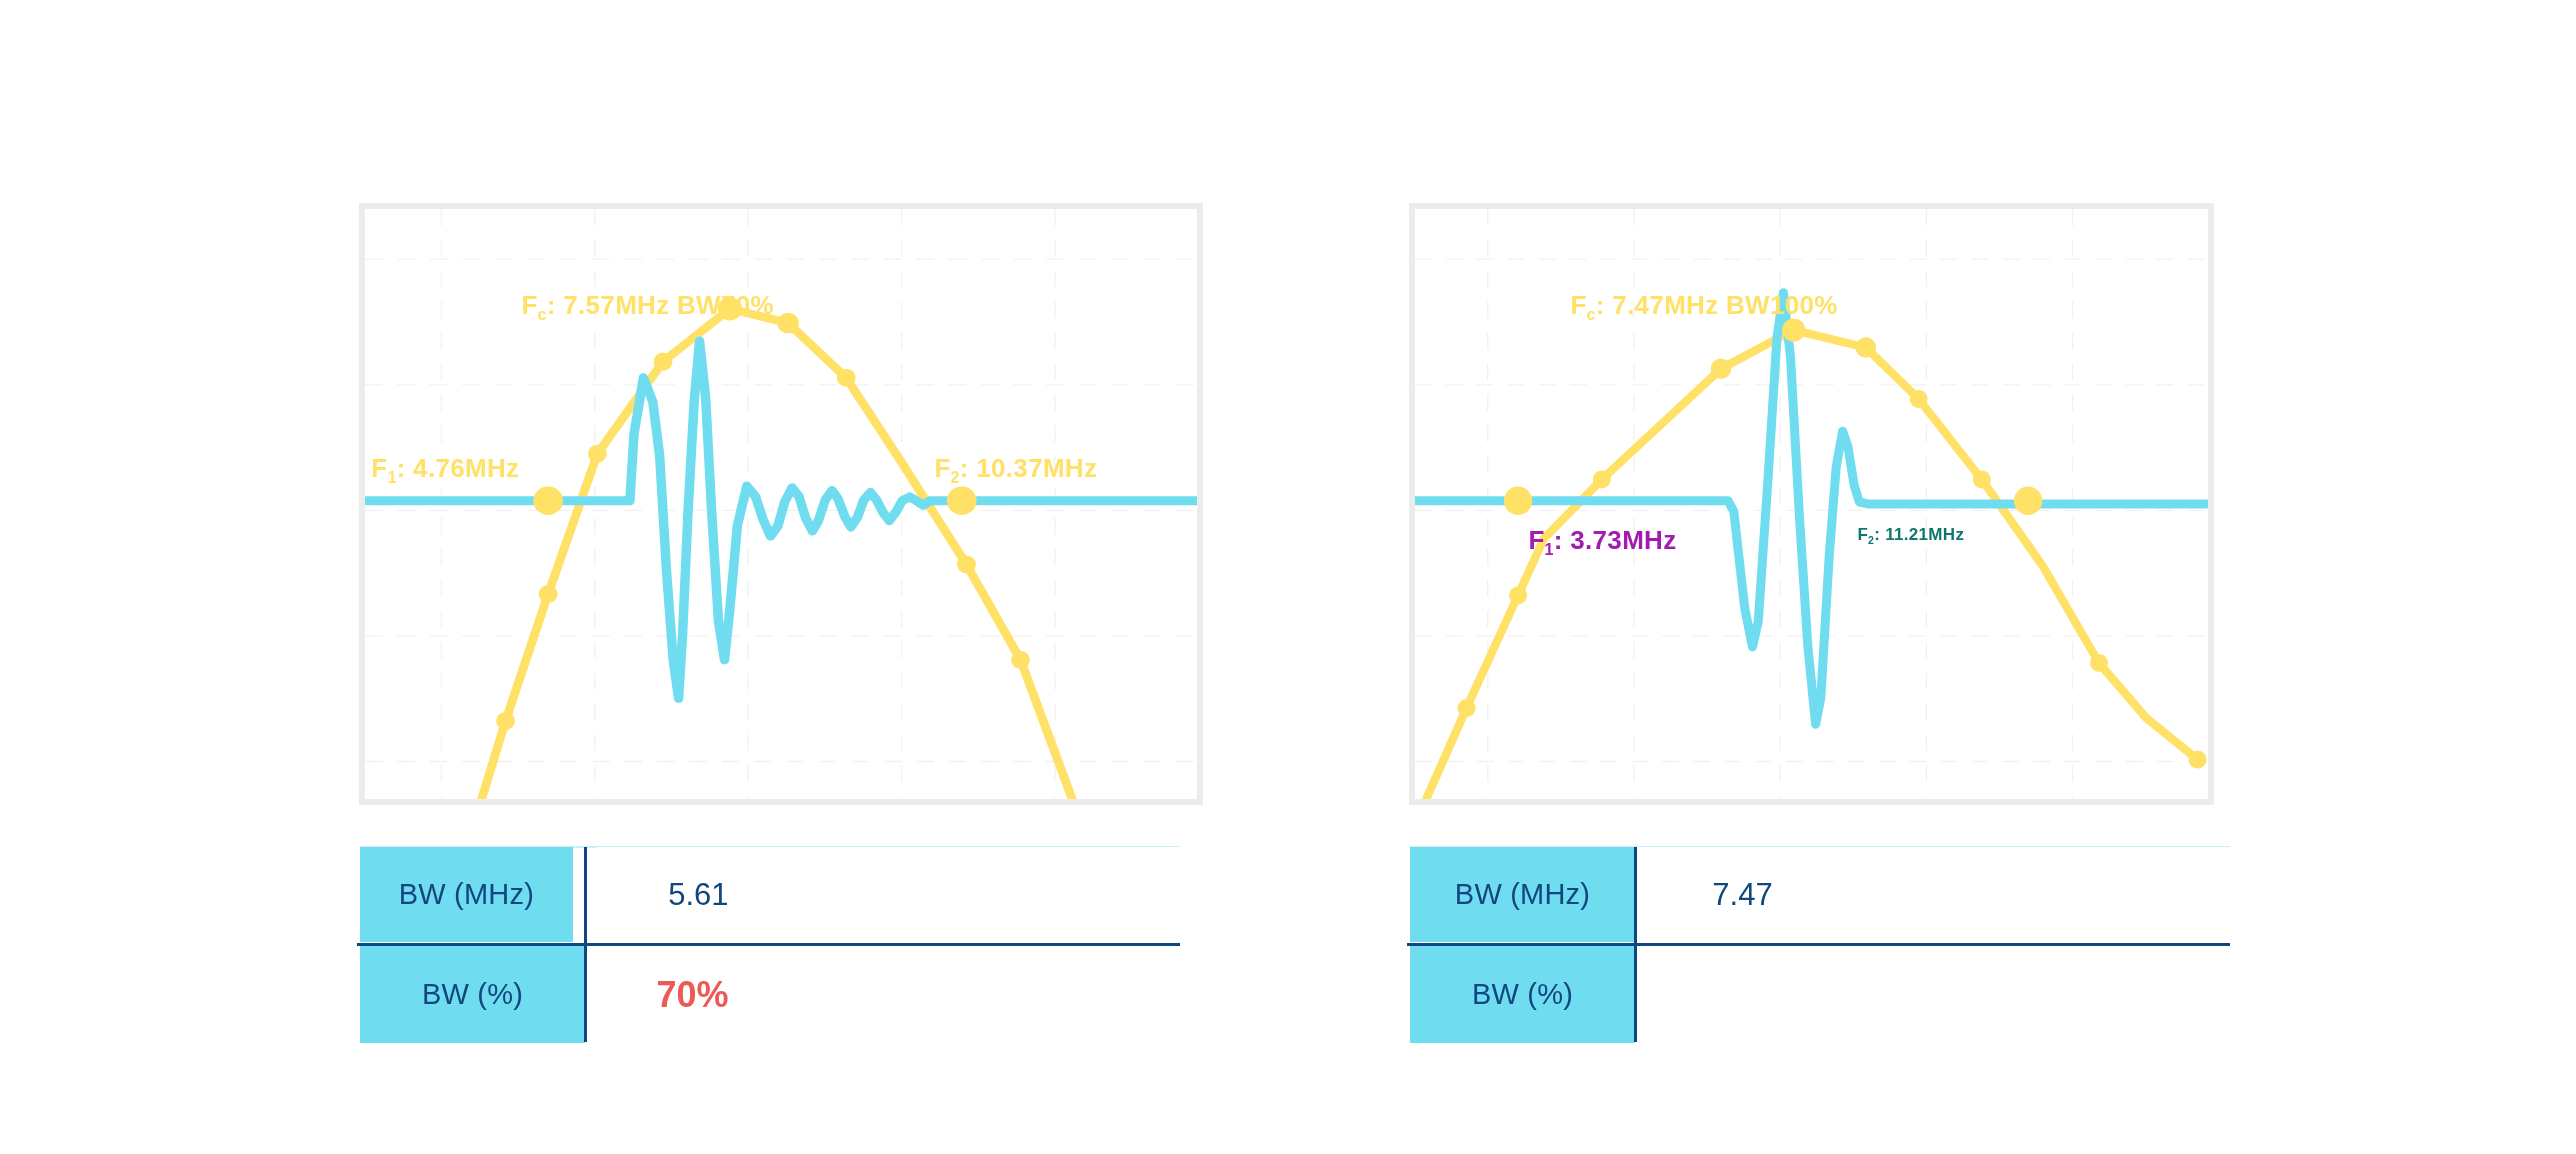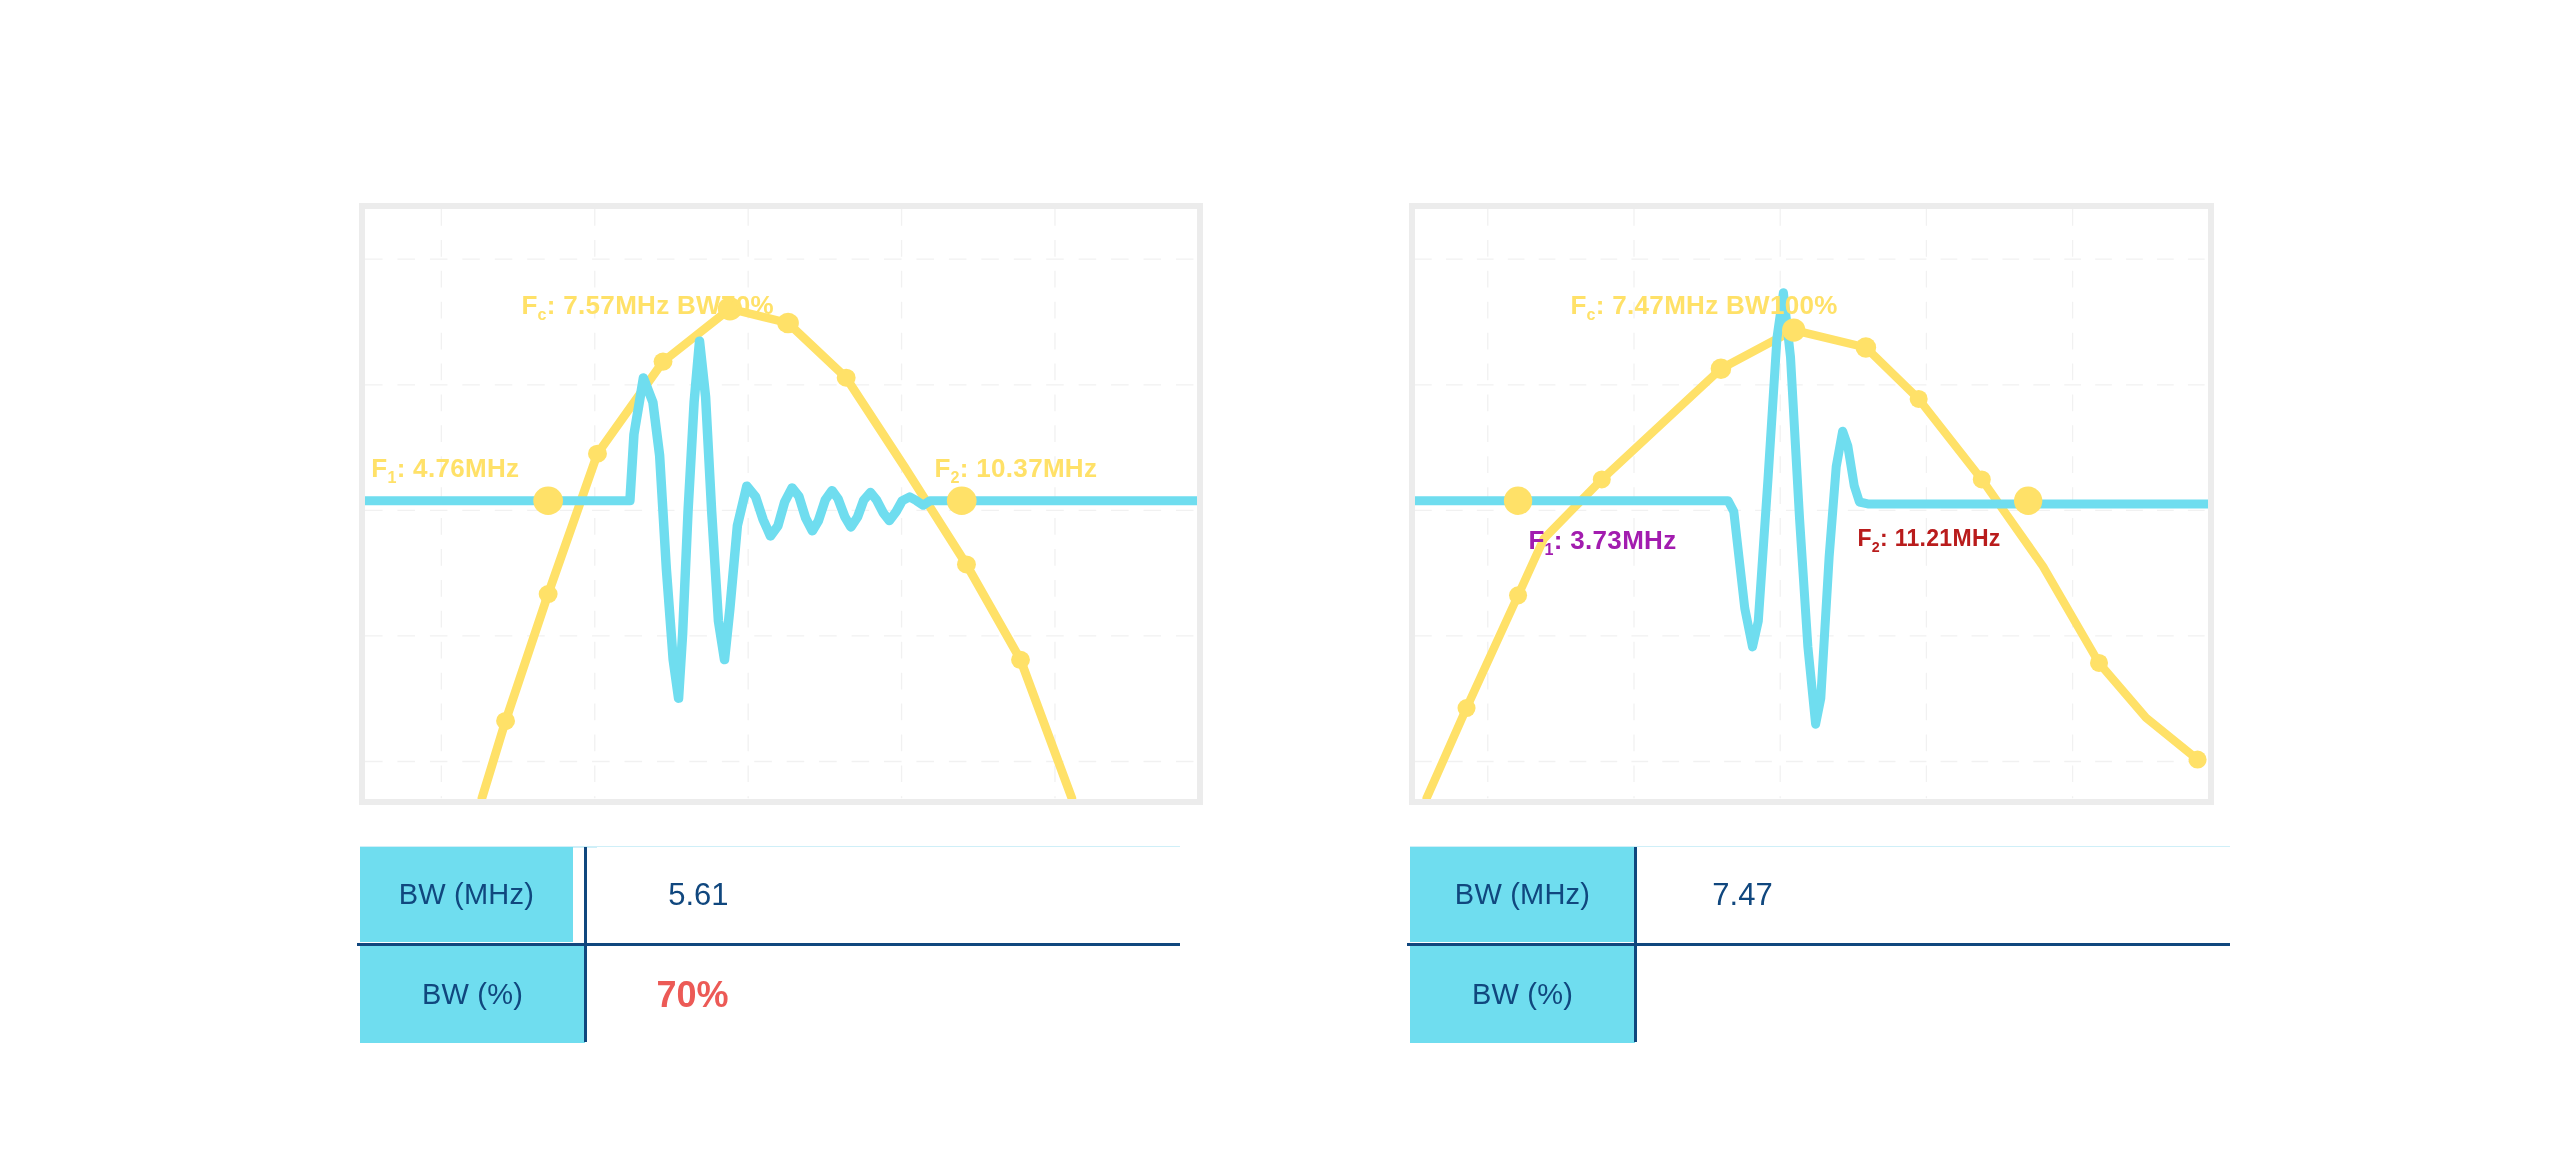--- a/index.html
+++ b/index.html
@@ -139,21 +139,21 @@
       </svg>
 
       <div class="ann" style="position:absolute;left:155px;top:81px;color:#FFE168;font-size:26px;font-weight:bold;white-space:nowrap;letter-spacing:0.3px;">
         <span>F</span><sub style="font-size:.62em;">c</sub><span>: 7.47MHz BW100%</span>
       </div>
 
       <div class="ann" style="position:absolute;left:113px;top:316px;color:#a21caf;font-size:26px;font-weight:bold;white-space:nowrap;letter-spacing:0.3px;">
         <span>F</span><sub style="font-size:.62em;">1</sub><span>: 3.73MHz</span>
       </div>
 
-      <div class="ann" style="position:absolute;left:442px;top:316px;color:#b91c1c;font-size:23px;font-weight:bold;white-space:nowrap;letter-spacing:0.3px;">
+      <div class="ann" style="position:absolute;left:442px;top:316px;color:#0f766e;font-size:17px;font-weight:bold;white-space:nowrap;letter-spacing:0.3px;">
         <span>F</span><sub style="font-size:.62em;">2</sub><span>: 11.21MHz</span>
       </div>
     </div>
   </div>
 
   <div style="position:absolute;left:1410px;top:846px;width:824px;height:196px;">
     <div class="topline" style="left:0;top:0;width:820px;"></div>
 
     <div class="tbl-row" style="position:absolute;left:0;top:1.3px;width:820px;height:95px;">
       <div class="cell-label" style="width:225px;height:95px;">BW (MHz)</div>

